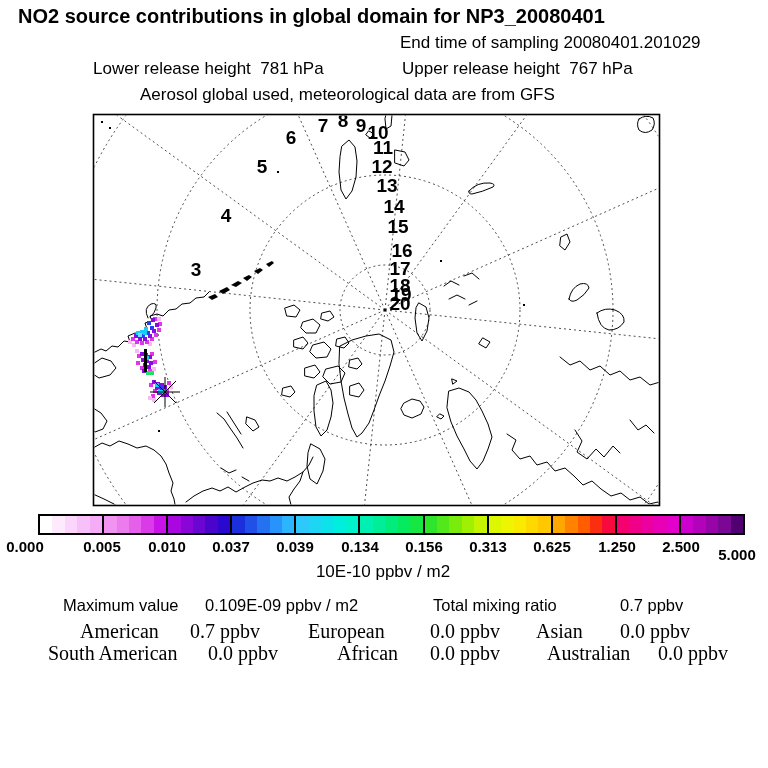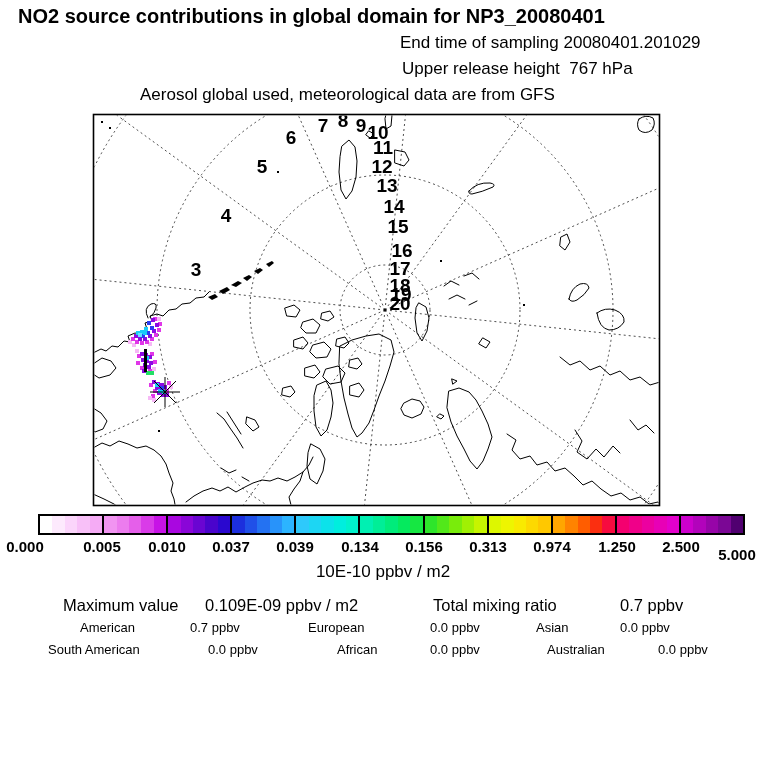--- a/index.html
+++ b/index.html
@@ -18,29 +18,30 @@
   #mapsvg .star{stroke:#000;stroke-width:1;}
   #colorbar{position:absolute;left:38px;top:514px;width:707px;height:21px;
             border:2px solid #000;box-sizing:border-box;display:flex;}
   .cb-seg{display:flex;flex:1 1 0;border-right:2px solid #000;}
   .cb-seg:last-child{border-right:none;}
   .cb-cell{flex:1 1 0;}
   .cb-tick{position:absolute;top:538px;transform:translateX(-50%);
            font-weight:bold;font-size:15px;white-space:nowrap;}
   .unit{font-size:17px;transform:translateX(-50%);}
   .s1{font-size:16.5px;}
-  .s2{font-size:13px;}
+  .s2{font-size:20px;font-family:Liberation Serif, serif;}
 </style>
 </head>
 <body>
 
 <div class="page">
 
   <div class="abs title" style="left:18px;top:5px;">NO2 source contributions in global domain for NP3_20080401</div>
   <div class="abs hline" style="left:400px;top:33px;">End time of sampling 20080401.201029</div>
+  <div class="abs hline" style="left:93px;top:59px;">Lower release height  781 hPa</div>
   <div class="abs hline" style="left:402px;top:59px;">Upper release height  767 hPa</div>
   <div class="abs hline" style="left:140px;top:85px;">Aerosol global used, meteorological data are from GFS</div>
 
   <svg id="mapsvg" width="768" height="768" viewBox="0 0 768 768">
     <defs>
       <clipPath id="mapclip">
           <rect x="94.5" y="115.5" width="564" height="389"></rect>
         </clipPath>
     </defs>
     <g clip-path="url(#mapclip)">
@@ -302,21 +303,21 @@
     </div>
   <div id="cb-ticks">
       <span class="cb-tick" style="left: 25px;">0.000</span>
       <span class="cb-tick" style="left: 102px;">0.005</span>
       <span class="cb-tick" style="left: 167px;">0.010</span>
       <span class="cb-tick" style="left: 231px;">0.037</span>
       <span class="cb-tick" style="left: 295px;">0.039</span>
       <span class="cb-tick" style="left: 360px;">0.134</span>
       <span class="cb-tick" style="left: 424px;">0.156</span>
       <span class="cb-tick" style="left: 488px;">0.313</span>
-      <span class="cb-tick" style="left: 552px;">0.974</span>
+      <span class="cb-tick" style="left: 552px;">0.625</span>
       <span class="cb-tick" style="left: 617px;">1.250</span>
       <span class="cb-tick" style="left: 681px;">2.500</span>
       <span class="cb-tick" style="left: 737px; margin-top: 8px;">5.000</span>
     </div>
   <div class="abs unit" style="left:383px;top:562px;">10E-10 ppbv / m2</div>
 
   <div class="abs s1" style="left:63px;top:596px;">Maximum value</div>
   <div class="abs s1" style="left:205px;top:596px;">0.109E-09 ppbv / m2</div>
   <div class="abs s1" style="left:433px;top:596px;">Total mixing ratio</div>
   <div class="abs s1" style="left:620px;top:596px;">0.7 ppbv</div>

